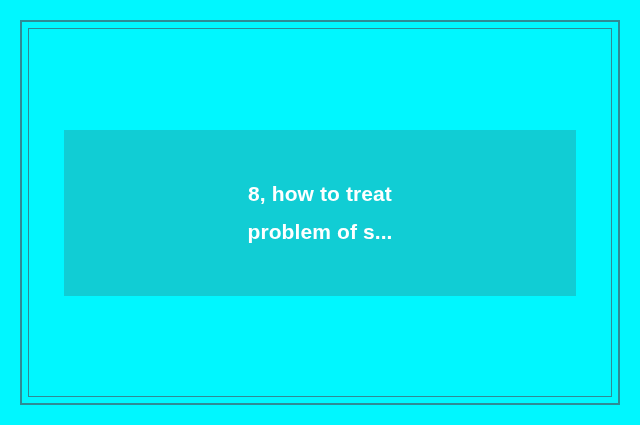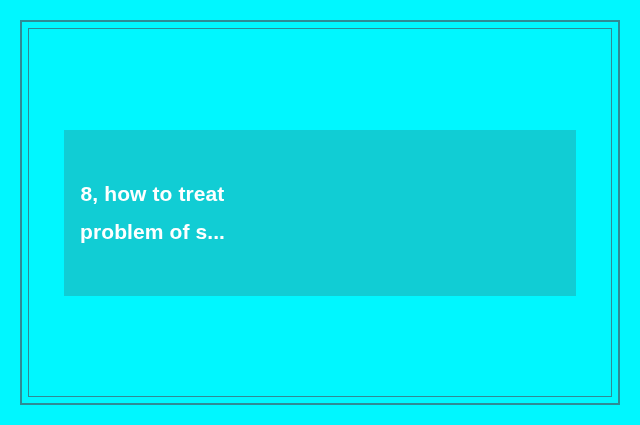--- a/index.html
+++ b/index.html
@@ -48,21 +48,21 @@
   
   #text-panel {
     position: absolute;
     left: 64px;
     top: 130px;
     width: 512px;
     height: 166px;
     background: #11cdd4;
     display: flex;
     align-items: center;
-    justify-content: flex-start;
+    justify-content: center;
     box-sizing: border-box;
   }
 
   #headline {
     margin: 0;
     color: #ffffff;
     font-family: "Liberation Sans", sans-serif;
     font-size: 21px;
     font-weight: bold;
     line-height: 38px;

